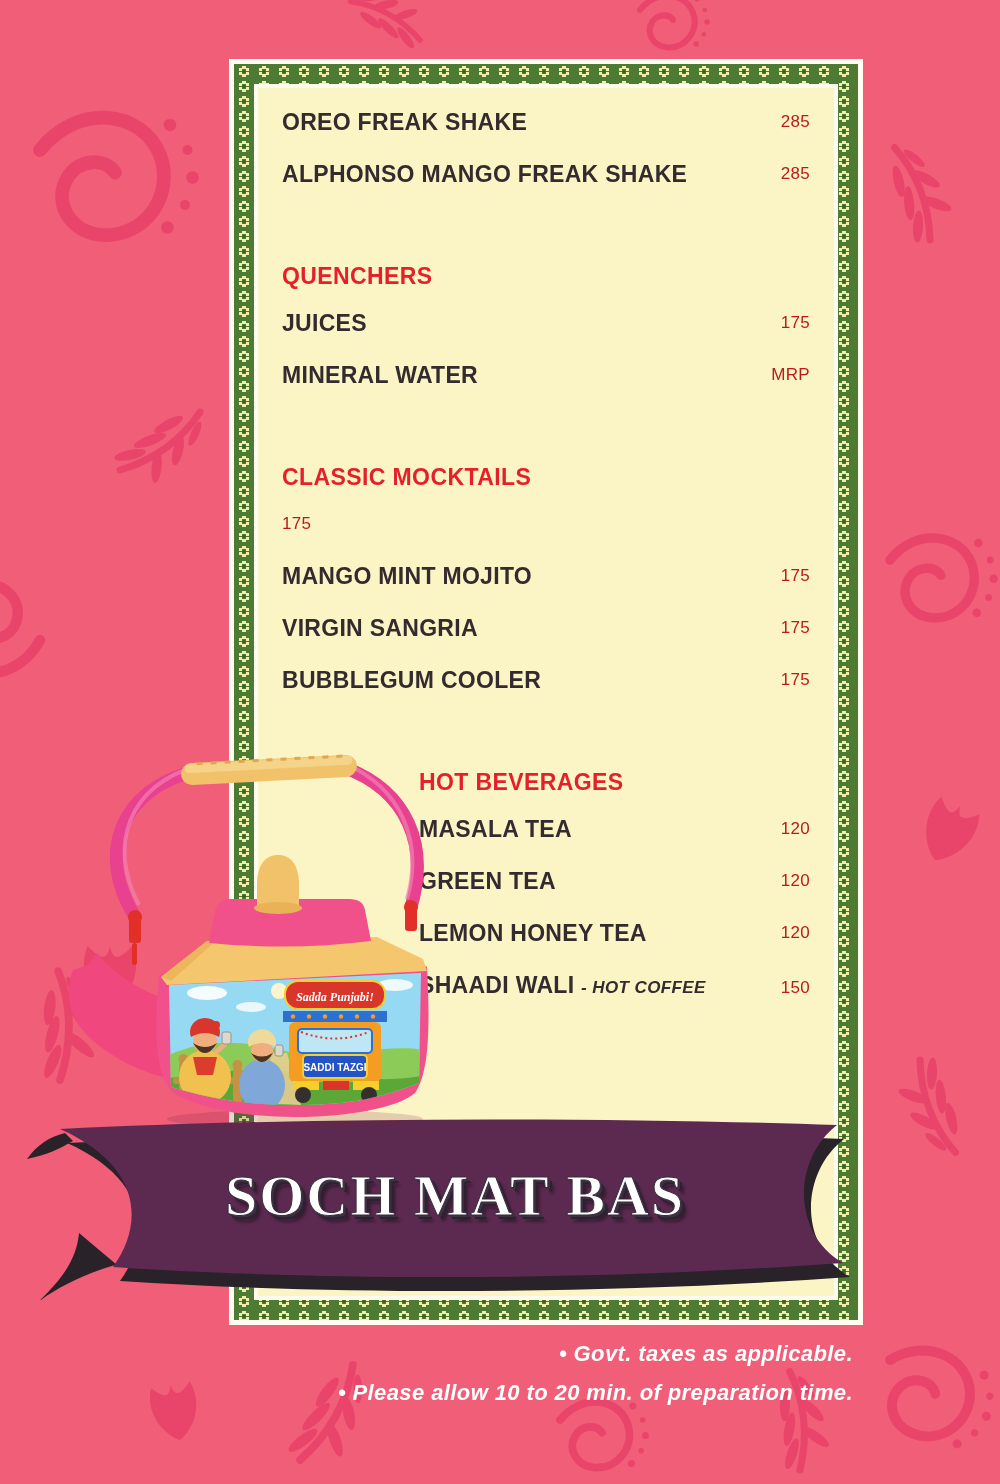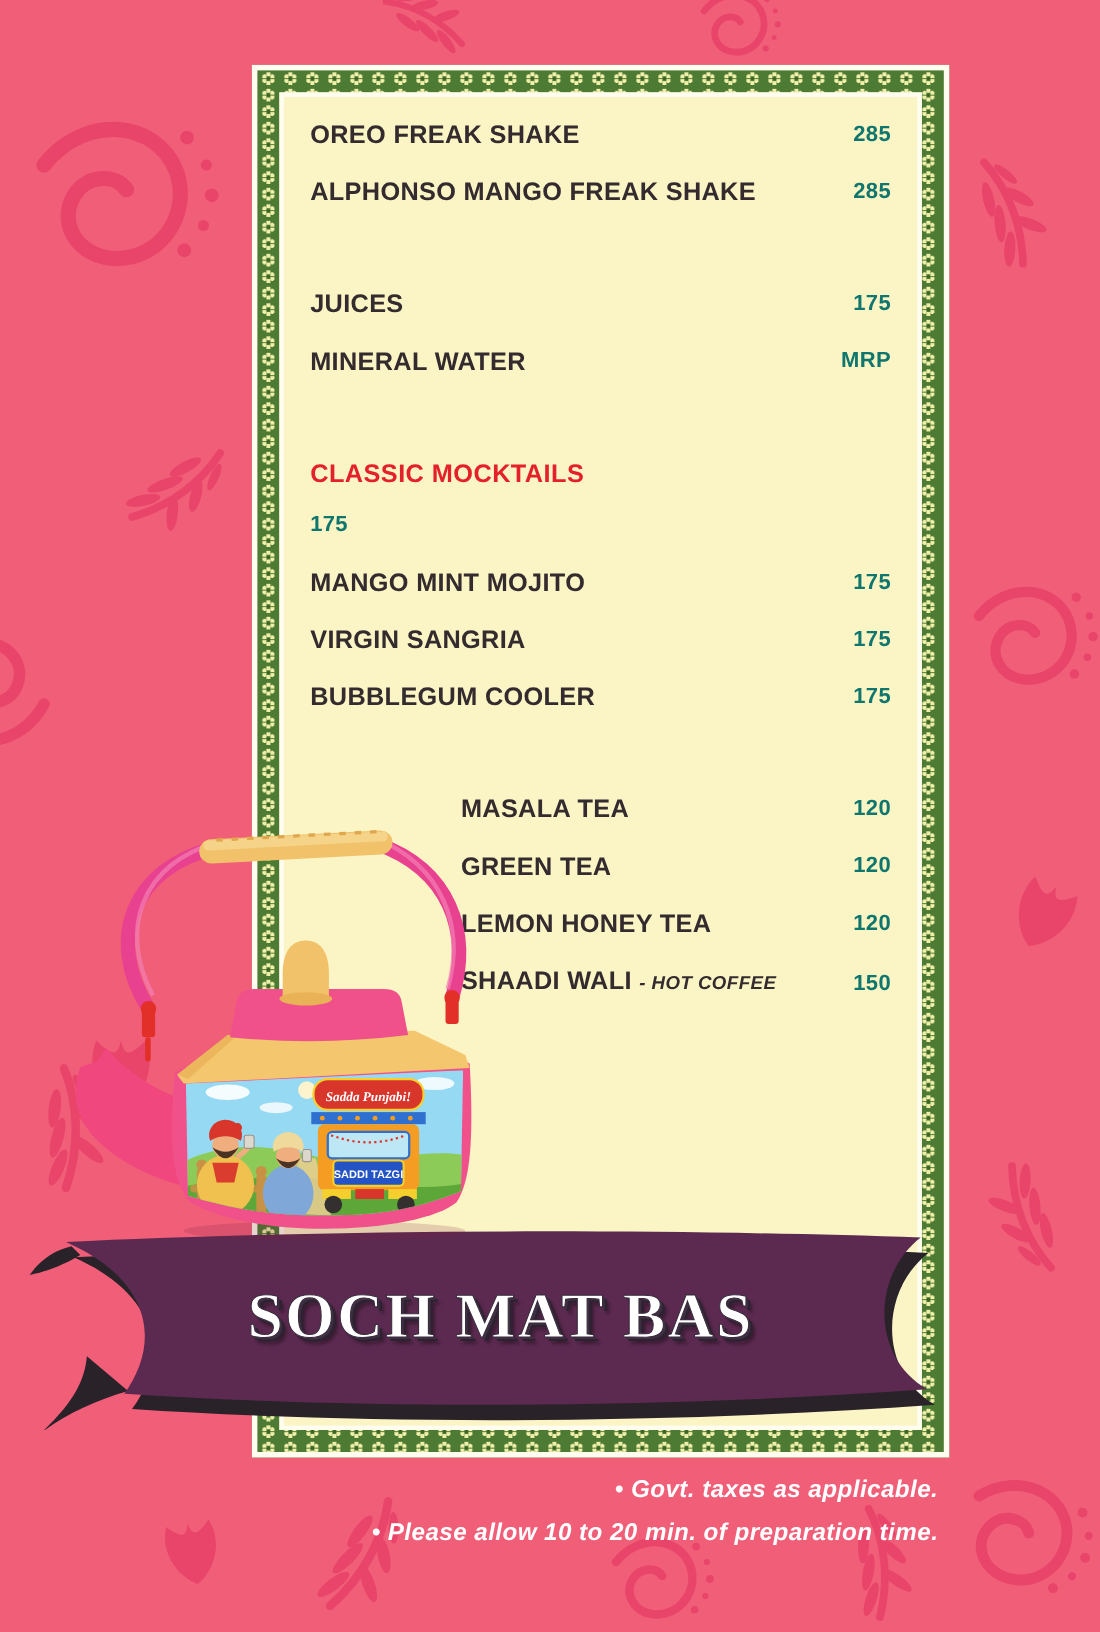--- a/index.html
+++ b/index.html
@@ -29,21 +29,21 @@
   .content{position:absolute;inset:0;padding:23px 24px 0 24px;}
   .sec{padding-top:50px;}
   .sec.first{padding-top:0;}
   .sec.hot{padding-left:137px;}
   .sec-heading{
     margin:0 0 25px 0;color:#E4212A;font-size:23px;font-weight:700;letter-spacing:.4px;line-height:22px;
   }
   .row{display:flex;justify-content:space-between;align-items:flex-end;margin-bottom:30px;line-height:22px;}
   .iname{color:#332B2E;font-size:23px;font-weight:700;letter-spacing:.3px;white-space:nowrap;}
   .inote{color:#332B2E;font-size:17px;font-weight:700;font-style:italic;letter-spacing:.4px;}
-  .price{color:#0f766e;font-size:20px;font-weight:700;letter-spacing:.3px;}
+  .price{color:#b91c1c;font-size:17px;font-weight:400;letter-spacing:.3px;}
 
   
   .banner{position:absolute;left:25px;top:1115px;width:848px;height:185px;z-index:20;}
   .banner svg{position:absolute;left:0;top:0;}
   .banner-text{
     position:absolute;left:50px;top:0;width:760px;height:160px;
     display:flex;align-items:center;justify-content:center;gap:32px;
     font-family:"Liberation Serif",serif;font-weight:700;font-size:58px;letter-spacing:2px;white-space:nowrap;
   }
   .banner-main{
@@ -119,20 +119,21 @@
             <div class="iname">OREO FREAK SHAKE</div>
             <div class="price">285</div>
           </div>
           <div class="row">
             <div class="iname">ALPHONSO MANGO FREAK SHAKE</div>
             <div class="price">285</div>
           </div>
         </div>
 
         <div class="sec">
+          <h3 class="sec-heading">QUENCHERS</h3>
           <div class="row">
             <div class="iname">JUICES</div>
             <div class="price">175</div>
           </div>
           <div class="row">
             <div class="iname">MINERAL WATER</div>
             <div class="price">MRP</div>
           </div>
         </div>
 
@@ -149,20 +150,21 @@
             <div class="iname">VIRGIN SANGRIA</div>
             <div class="price">175</div>
           </div>
           <div class="row">
             <div class="iname">BUBBLEGUM COOLER</div>
             <div class="price">175</div>
           </div>
         </div>
 
         <div class="sec hot">
+          <h3 class="sec-heading">HOT BEVERAGES</h3>
           <div class="row">
             <div class="iname">MASALA TEA</div>
             <div class="price">120</div>
           </div>
           <div class="row">
             <div class="iname">GREEN TEA</div>
             <div class="price">120</div>
           </div>
           <div class="row">
             <div class="iname">LEMON HONEY TEA</div>

